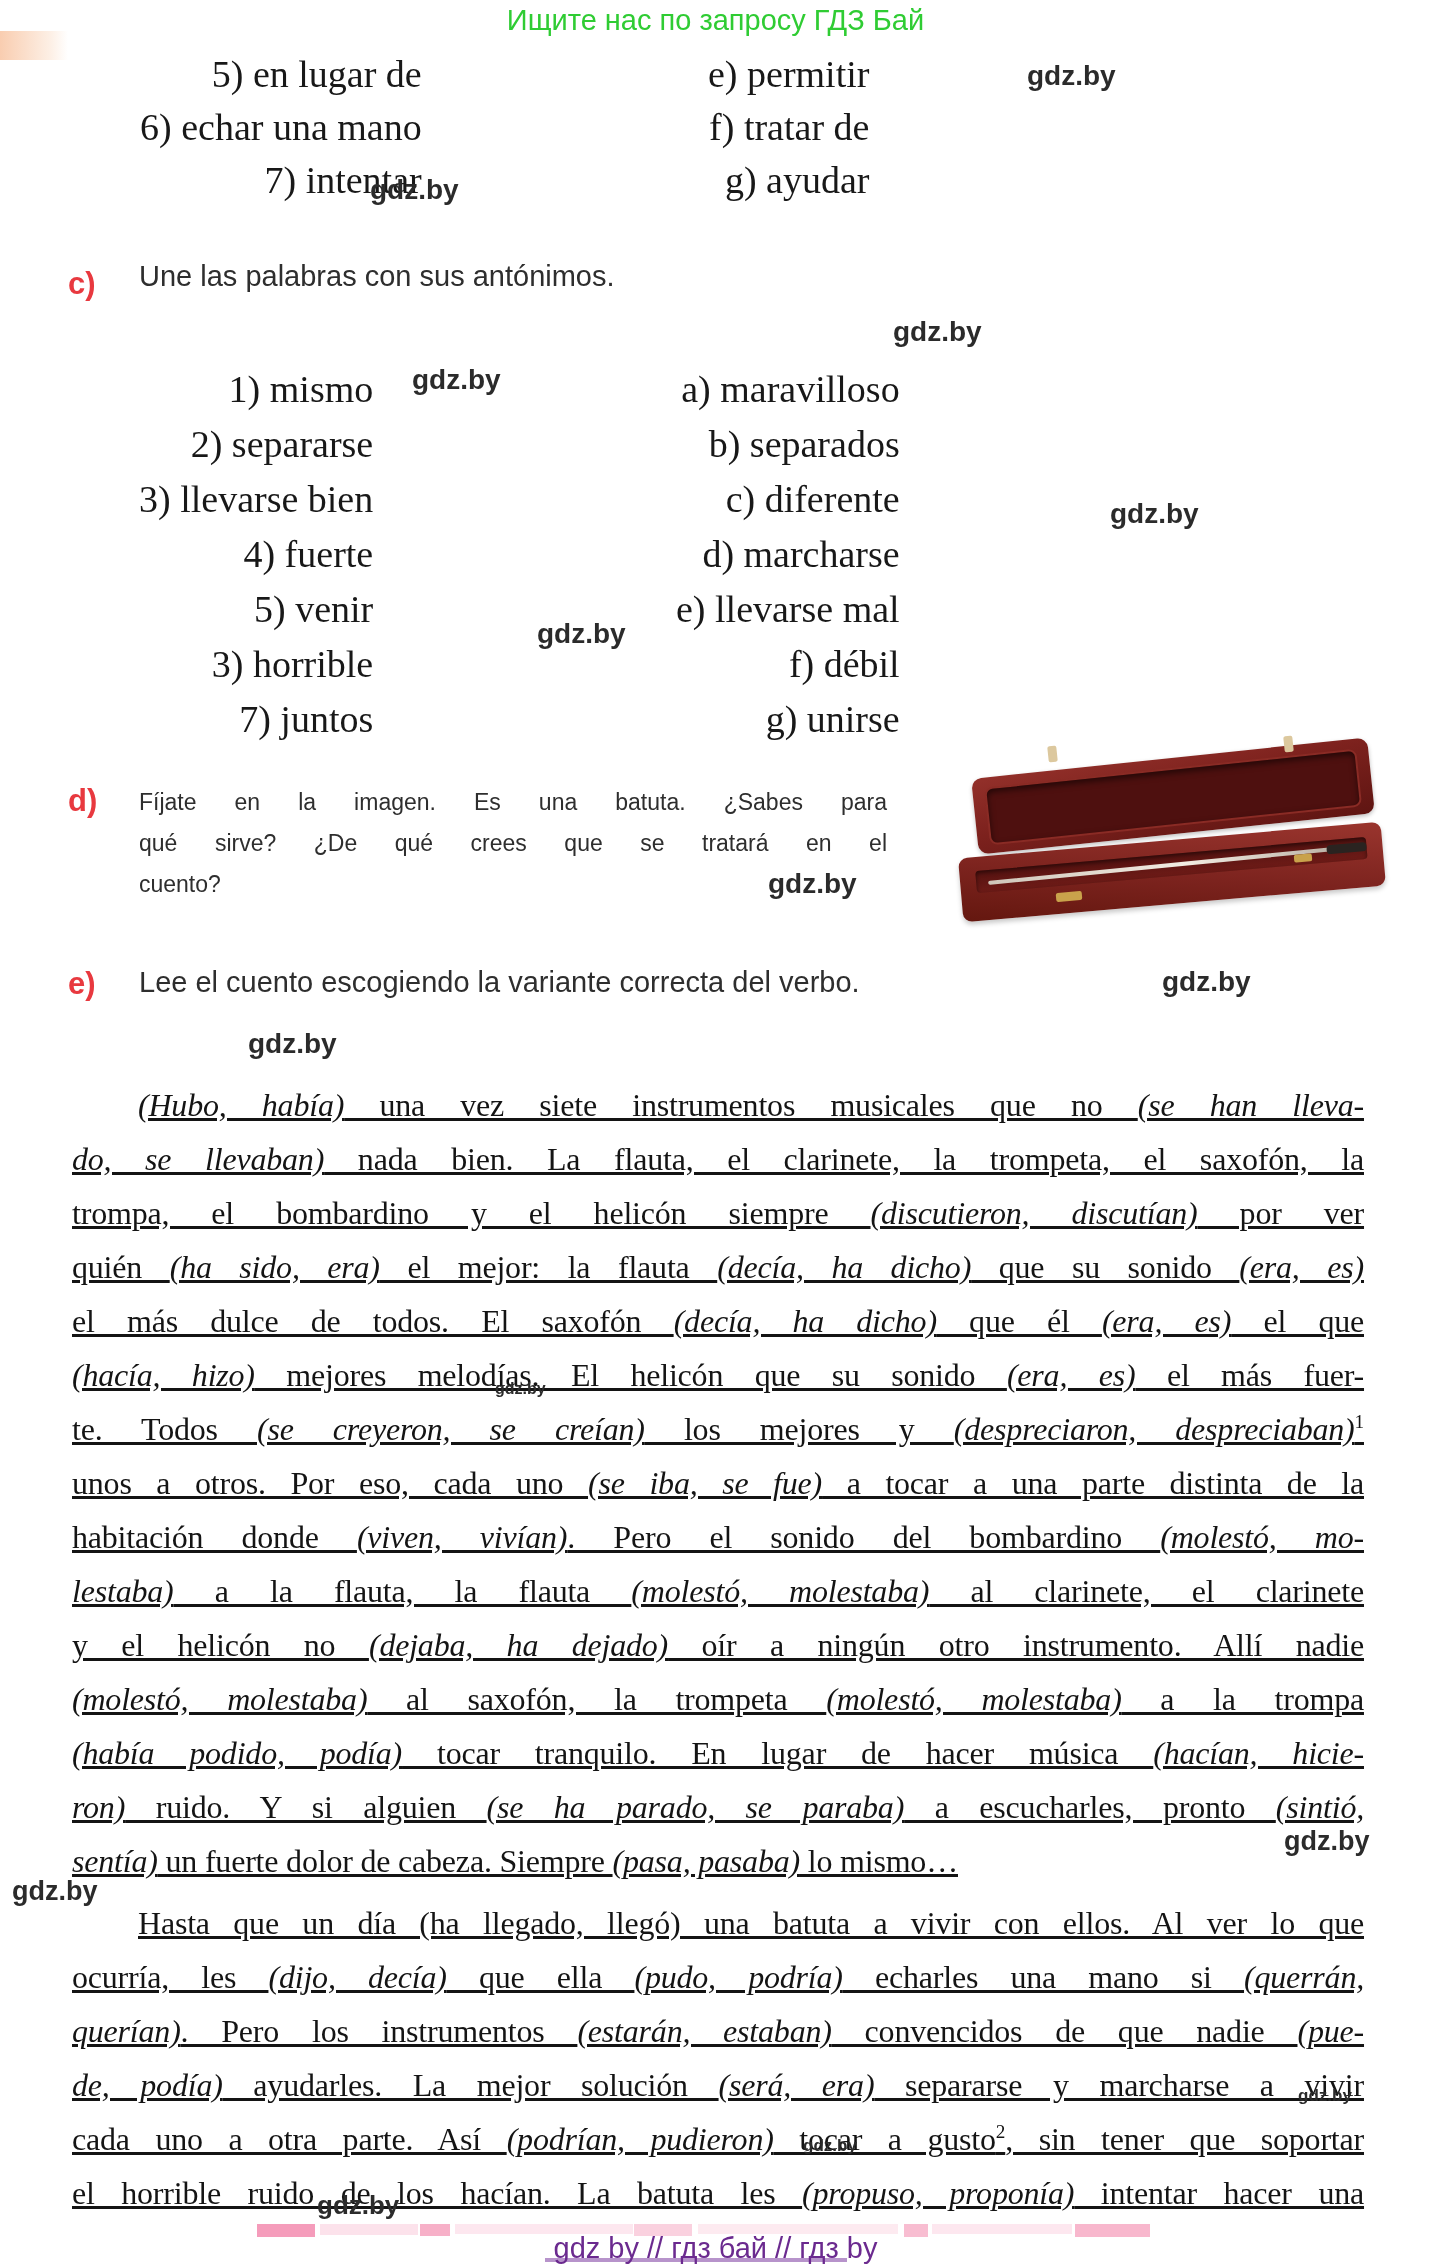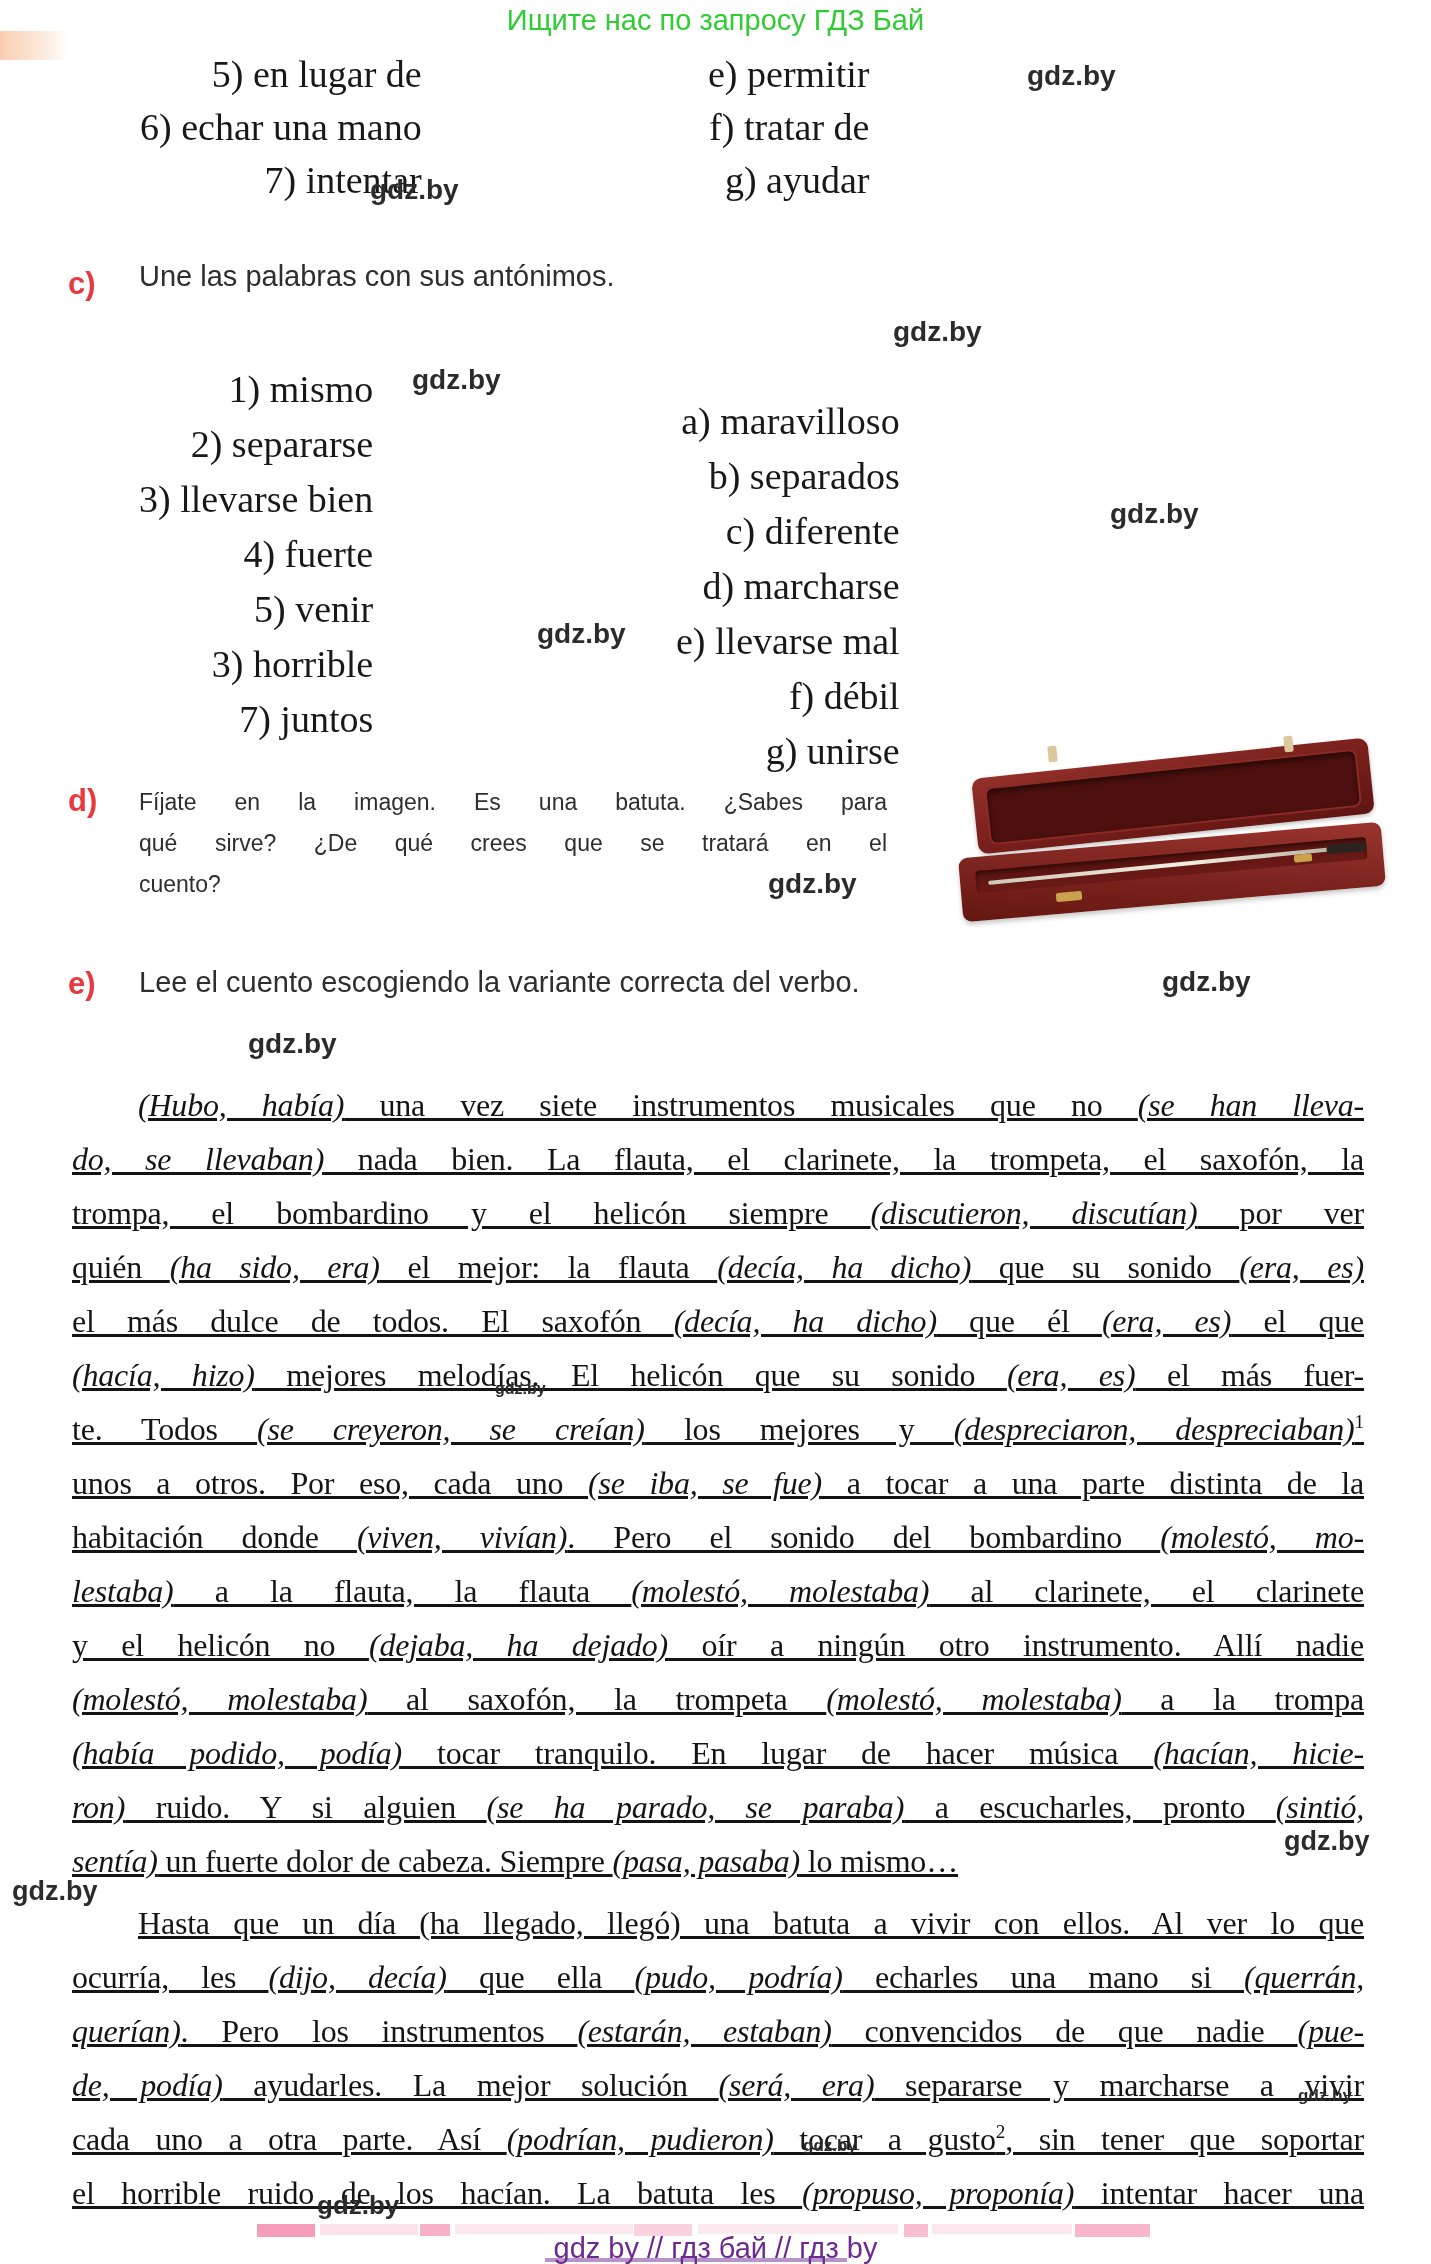--- a/index.html
+++ b/index.html
@@ -90,21 +90,21 @@
   <div class="abs instr" style="left:139px;top:260px;">Une las palabras con sus antónimos.</div>
   <div id="c-left" class="abs serif-list clist" style="left:139px;top:362px;">
       <div class="row">1) mismo</div>
       <div class="row">2) separarse</div>
       <div class="row">3) llevarse bien</div>
       <div class="row">4) fuerte</div>
       <div class="row">5) venir</div>
       <div class="row">3) horrible</div>
       <div class="row">7) juntos</div>
     </div>
-  <div id="c-right" class="abs serif-list clist" style="left:676px;top:362px;margin-top:32px;">
+  <div id="c-right" class="abs serif-list clist" style="left:676px;top:362px;">
       <div class="row">a) maravilloso</div>
       <div class="row">b) separados</div>
       <div class="row">c) diferente</div>
       <div class="row">d) marcharse</div>
       <div class="row">e) llevarse mal</div>
       <div class="row">f) débil</div>
       <div class="row">g) unirse</div>
     </div>
 
   <div class="abs sec-label" style="left:68px;top:783px;">d)</div>

